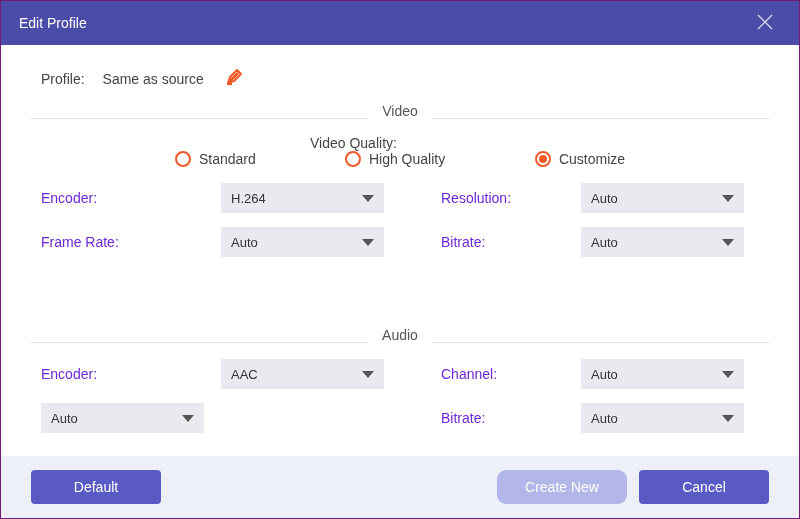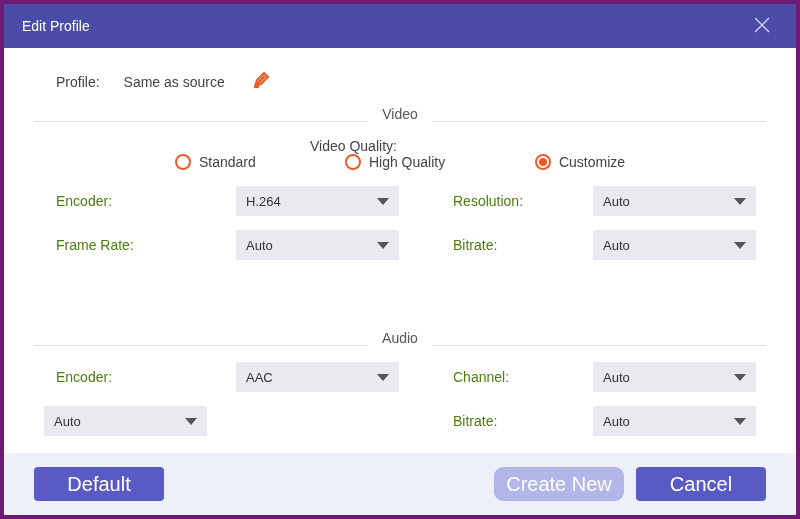--- a/index.html
+++ b/index.html
@@ -1,22 +1,22 @@
 <!DOCTYPE html>
 <html><head>
 <meta charset="utf-8">
 <style>
   * { box-sizing: border-box; margin: 0; padding: 0; font-family: Arial, sans-serif; }
   body { background: #fff; width: 800px; height: 519px; overflow: hidden; }
-  .window { width: 800px; height: 519px; background: #fff; border: 4px solid #701a75; display: flex; flex-direction: column; }
+  .window { width: 800px; height: 519px; background: #fff; border: 1px solid #701a75; display: flex; flex-direction: column; }
   .titlebar { height: 44px; background: #4b4ba8; display: flex; align-items: center; justify-content: space-between; padding: 0 18px; }
   .titlebar-title { color: #fff; font-size: 14px; }
   .close-x { color: #d0d0e8; font-size: 22px; font-weight: 200; cursor: pointer; padding: 4px 8px; }
   .content { flex: 1; padding: 24px 30px 0 30px; color: #444; font-size: 14px; }
-  .profile-row { display: flex; align-items: center; gap: 22px; margin-left: 22px; margin-bottom: 14px; }
+  .profile-row { display: flex; align-items: center; gap: 16px; margin-left: 10px; margin-bottom: 14px; }
   .profile-label { color: #444; }
   .profile-value { color: #444; margin-left: 2px; }
   .edit-pen { color: #f05a28; font-size: 16px; margin-left: 6px; cursor: pointer; }
   .section-divider { display: flex; align-items: flex-end; margin: 8px 0 16px 0; }
   .section-line { flex: 1; height: 1px; background: #e0e0e5; }
   .section-title { padding: 0 14px; color: #555; font-size: 14px; }
   .form-area { padding: 0 10px; }
   .quality-row { display: flex; align-items: center; margin-bottom: 16px; gap: 0; flex-direction: column; }
   .quality-label { width: 180px; color: #444; }
   .radio-group { display: flex; flex: 1; }
@@ -24,28 +24,28 @@
   .radio-item.r1 { width: 190px; }
   .radio-item.r2 { width: 170px; }
   .radio-item.r3 { }
   .radio-circle { width: 16px; height: 16px; border: 2px solid #f05a28; border-radius: 50%; display: flex; align-items: center; justify-content: center; }
   .radio-dot { width: 8px; height: 8px; border-radius: 50%; background: #f05a28; }
   .radio-text { color: #444; }
   .two-col { display: flex; margin-bottom: 14px; }
   .col { display: flex; align-items: center; }
   .col.left { width: 400px; }
   .col.right { flex: 1; }
-  .field-label { width: 180px; color: #4d7c0f; margin-left: 12px; }
+  .field-label { width: 180px; color: #6d28d9; }
   .col.right .field-label { width: 140px; }
   .dropdown { width: 163px; height: 30px; background: #e9e9ef; display: flex; align-items: center; justify-content: space-between; padding: 0 10px; cursor: pointer; }
   .dropdown-text { color: #333; font-size: 13px; }
   .dropdown-caret { width: 0; height: 0; border-left: 6px solid transparent; border-right: 6px solid transparent; border-top: 7px solid #555; }
   .spacer-big { height: 48px; }
   .footer { height: 62px; background: #eef0f9; display: flex; align-items: center; padding: 0 30px; gap: 12px; }
-  .btn { height: 34px; border-radius: 4px; display: flex; align-items: center; justify-content: center; font-size: 20px; cursor: pointer; border: none; }
+  .btn { height: 34px; border-radius: 4px; display: flex; align-items: center; justify-content: center; font-size: 14px; cursor: pointer; border: none; }
   .btn-default { width: 130px; background: #5a5ac5; color: #fff; }
   .footer-spacer { flex: 1; }
   .btn-create { width: 130px; background: #b3b6e8; color: #fff; border-radius: 9px; }
   .btn-cancel { width: 130px; background: #5a5ac5; color: #fff; }
 </style>
 </head>
 <body>
 
 <div class="window">
   <div class="titlebar">

